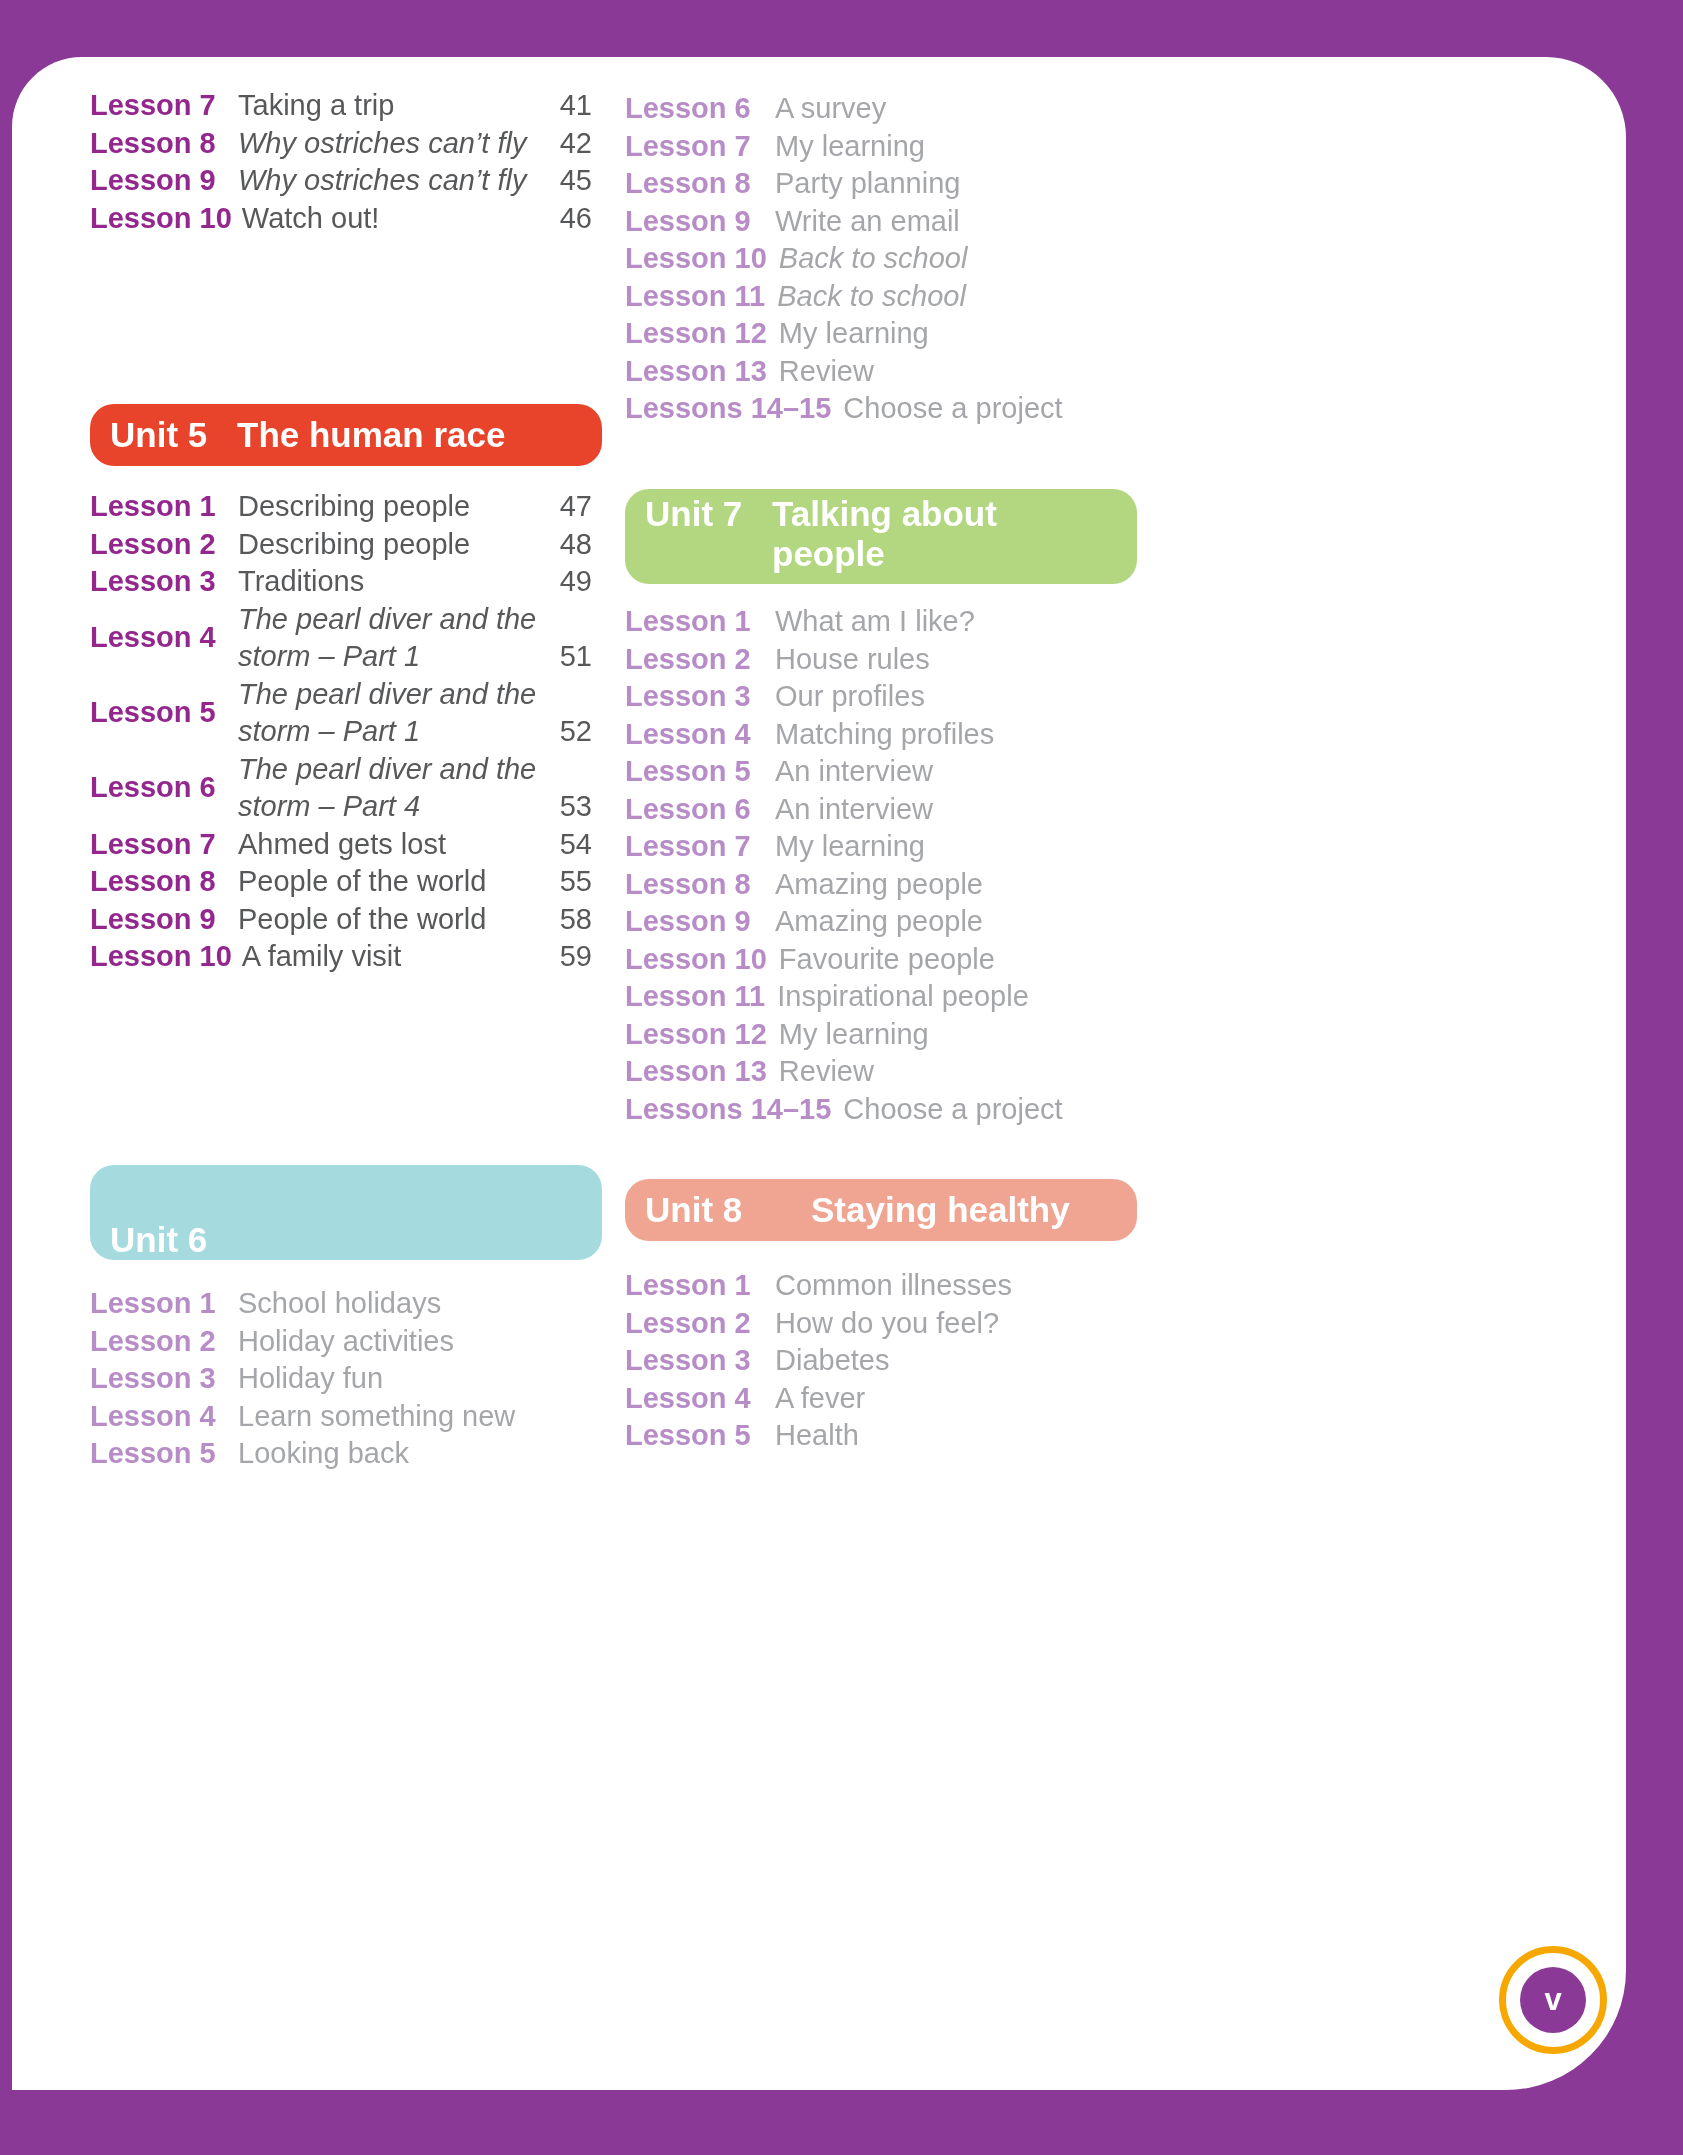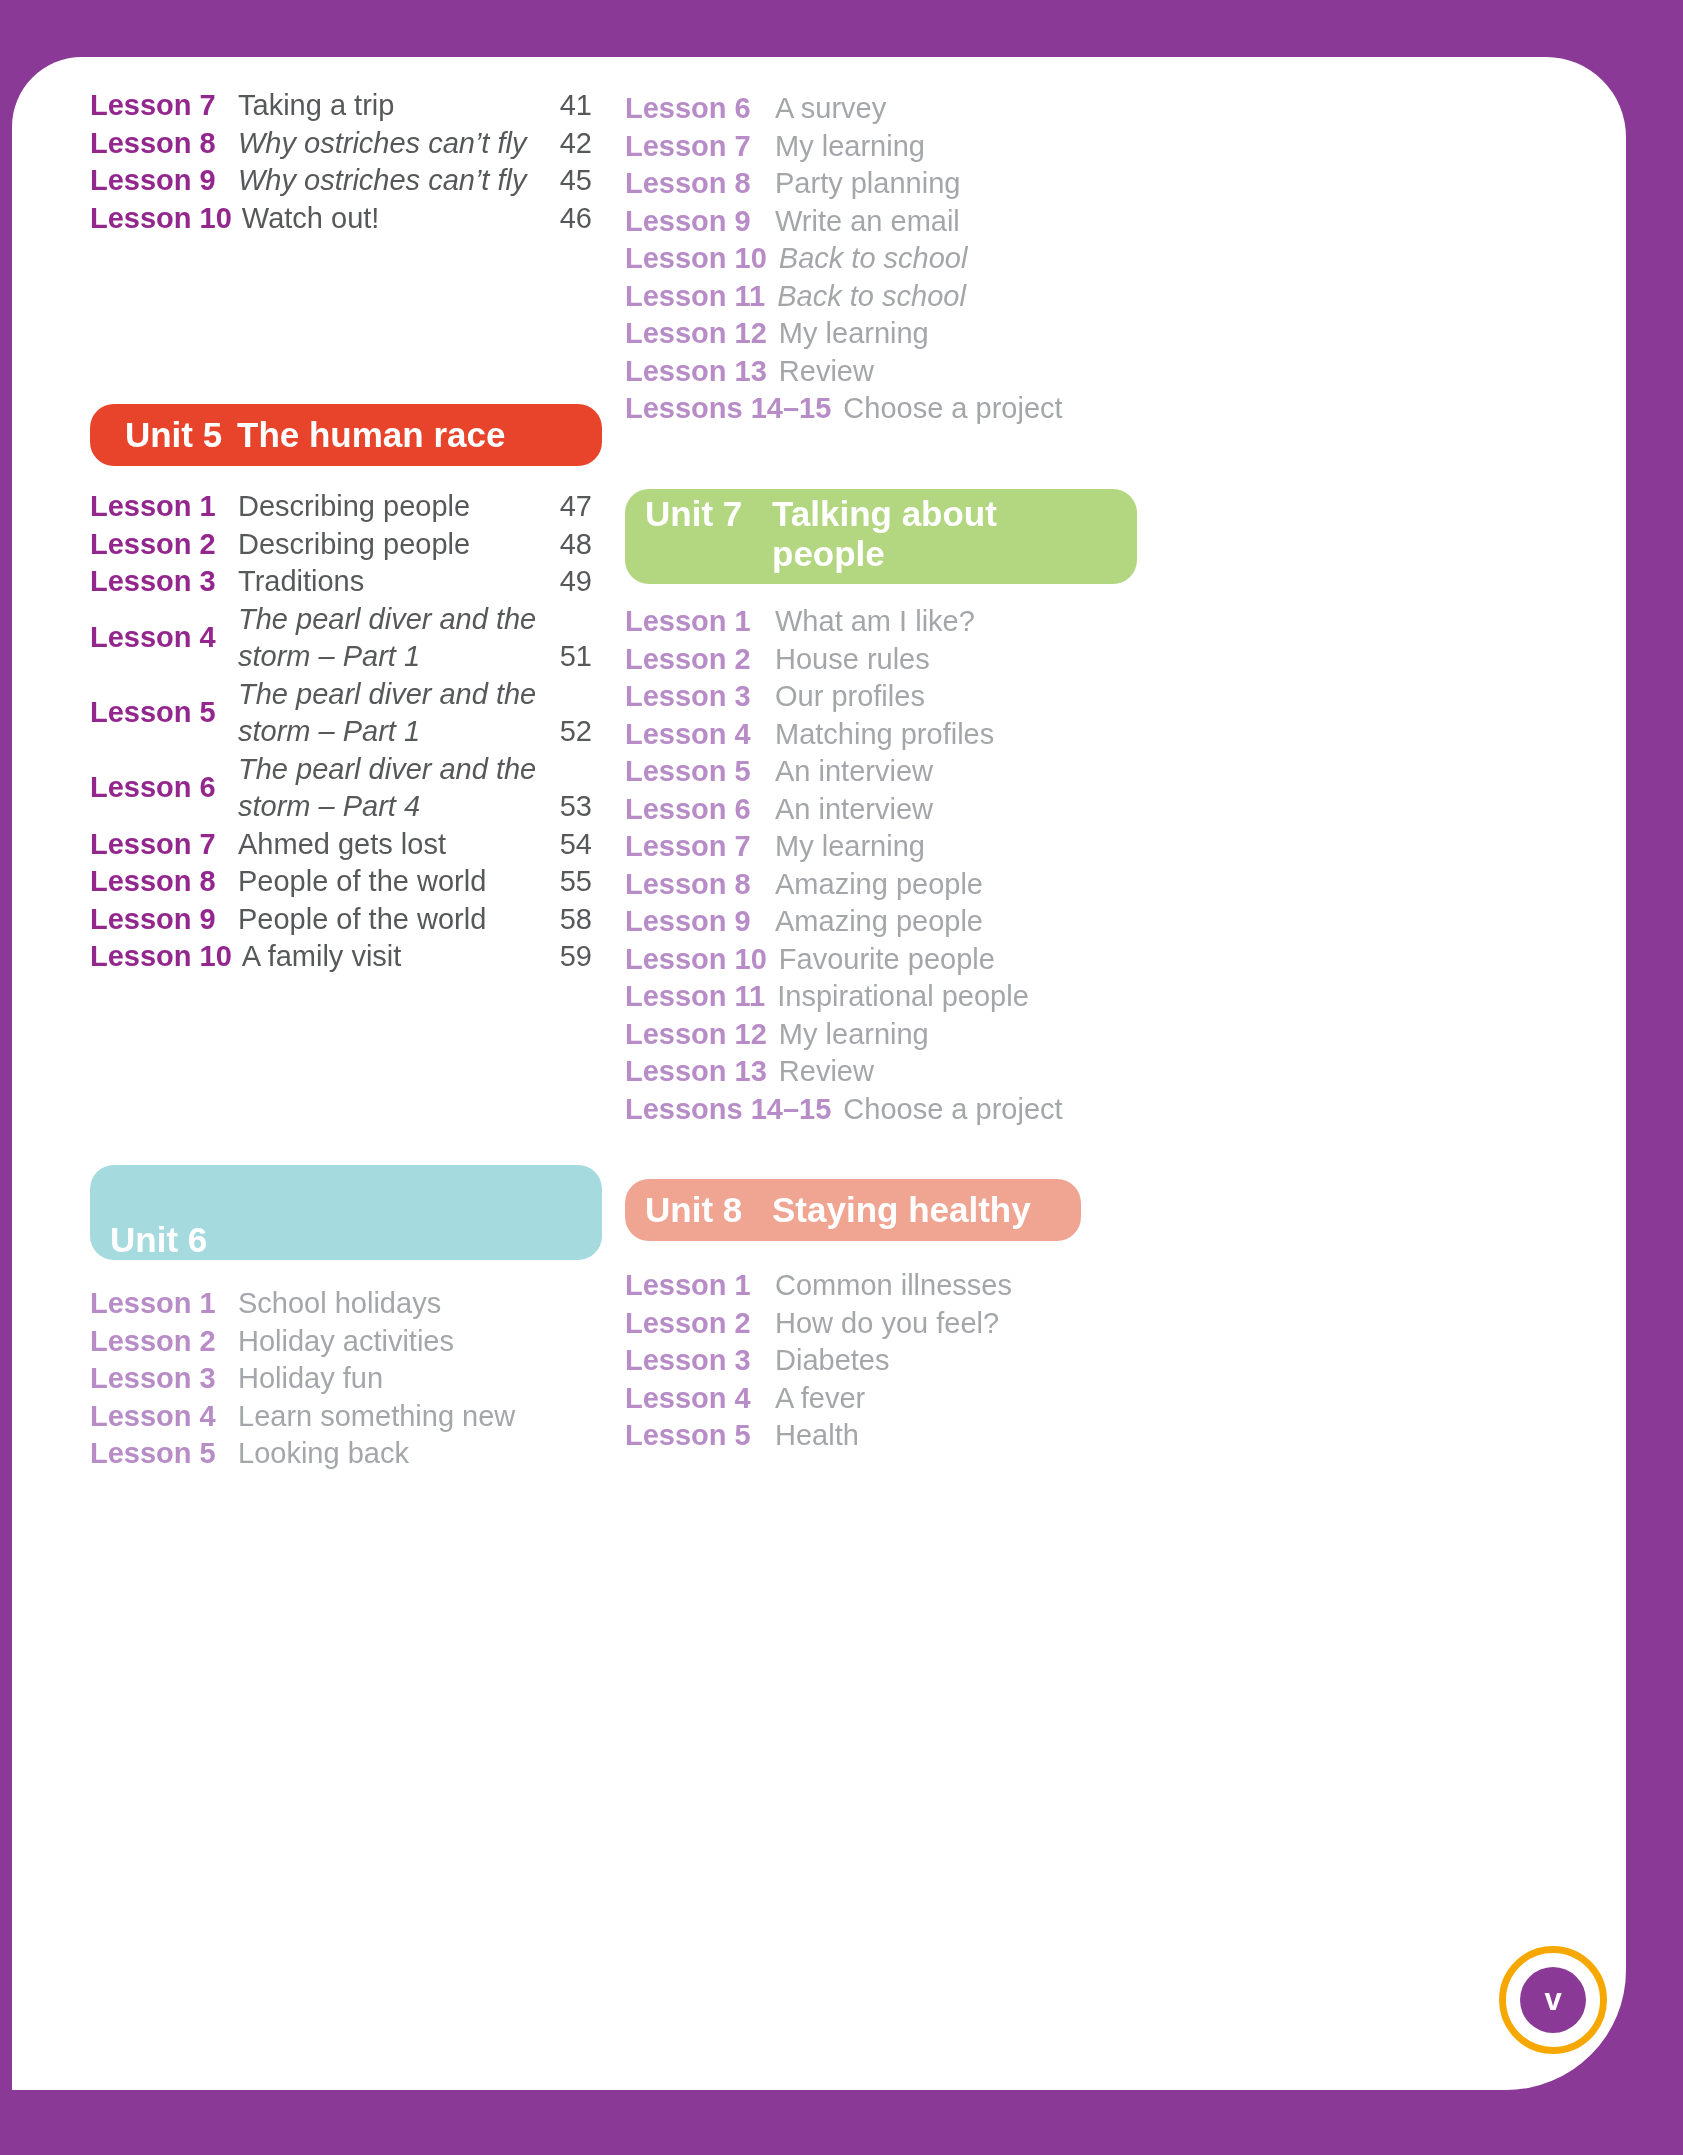--- a/index.html
+++ b/index.html
@@ -53,31 +53,31 @@
     border-radius:24px;
     color:#ffffff;
     font-weight:bold;
     font-size:35px;
     line-height:40px;
   }
   .unit-banner.two-line { align-items:flex-start; padding-top:5px; }
   .unit-label { flex:none; min-width:127px; }
 
   #left-intro  { left:78px;  top:30px;   width:502px; }
-  #unit5-banner{ left:78px;  top:347px;  width:512px; height:62px;text-align:center; }
+  #unit5-banner{ left:78px;  top:347px;  width:512px; height:62px; }
   #unit5-list  { left:78px;  top:431px;  width:502px; }
   #unit6-banner{ left:78px;  top:1108px; width:512px; height:95px; }
   #unit6-banner .unit-title { max-width:350px; }
   #unit6-list  { left:78px;  top:1228px; width:502px; }
 
   #right-intro { left:613px; top:33px;   width:530px; }
   #unit7-banner{ left:613px; top:432px;  width:512px; height:95px; }
   #unit7-banner .unit-title { max-width:250px; }
   #unit7-list  { left:613px; top:546px;  width:530px; }
-  #unit8-banner{ left:613px; top:1122px; width:456px; height:62px; }
+  #unit8-banner{ left:613px; top:1122px; width:512px; height:62px;gap:39px; }
   #unit8-list  { left:613px; top:1210px; width:530px; }
 
   .badge-ring {
     position:absolute;
     left:1487px; top:1889px;
     width:108px; height:108px;
     border:7px solid #f7a800;
     border-radius:50%;
     background:#ffffff;
   }

